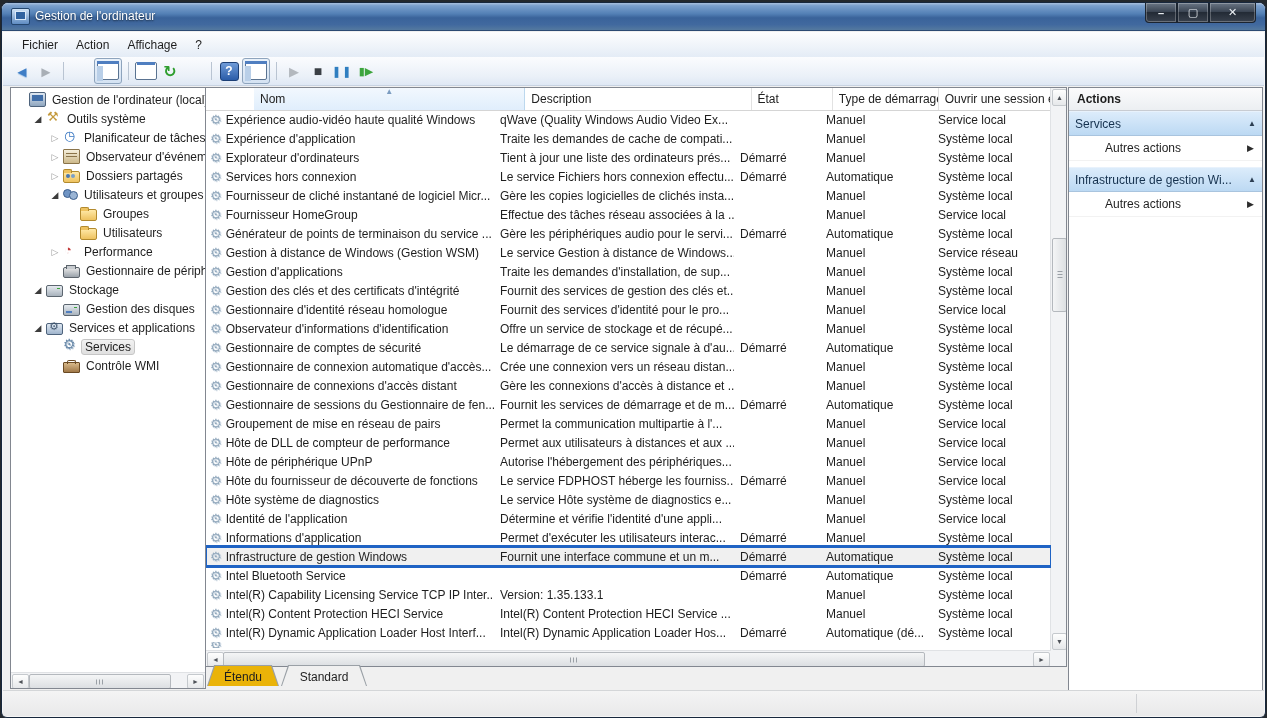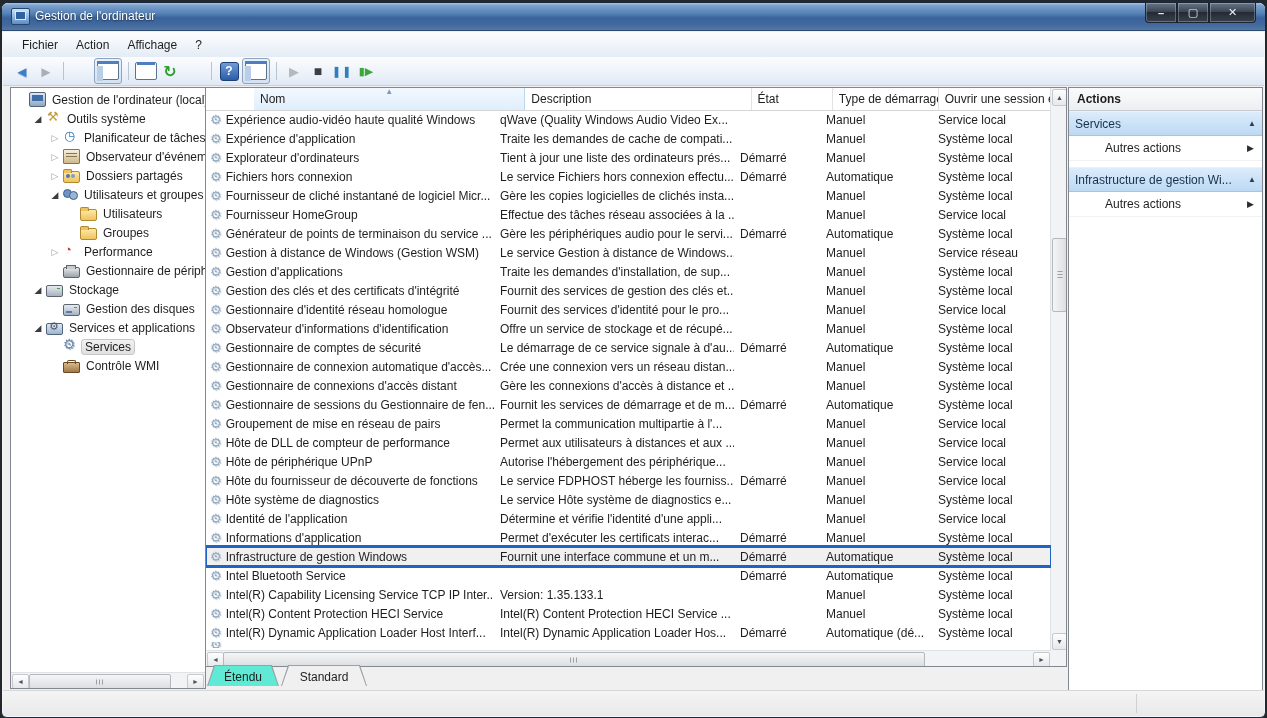--- a/index.html
+++ b/index.html
@@ -89,21 +89,21 @@
   .vscroll{position:absolute;right:0;top:0;width:15px;bottom:15px;background:#f2f3f5;border-left:1px solid #e0e2e5;}
   .vbtn{position:absolute;left:1px;width:13px;height:15px;background:linear-gradient(180deg,#fefefe,#e6e8ea);border:1px solid #c5c9cd;border-radius:2px;display:flex;align-items:center;justify-content:center;font-size:7px;color:#4e5258;}
   .vbtn.up{top:1px;} .vbtn.down{bottom:1px;}
   .vthumb{position:absolute;left:1px;width:13px;background:linear-gradient(90deg,#f4f5f6,#dcdfe2);border:1px solid #b4b8bd;border-radius:2px;}
   .corner{position:absolute;right:0;bottom:0;width:15px;height:15px;background:#f2f3f5;}
   
   .tabsbar{position:absolute;left:203px;top:662px;width:860px;height:24px;}
   .tab{position:absolute;top:0;height:21px;}
   .tab .outer{position:absolute;inset:0;background:#9aa0a6;clip-path:polygon(7px 0,calc(100% - 7px) 0,100% 100%,0 100%);}
   .tab .inner{position:absolute;left:1px;right:1px;top:1px;bottom:0;background:#f0f0f0;clip-path:polygon(7px 0,calc(100% - 7px) 0,100% 100%,0 100%);display:flex;align-items:center;justify-content:center;padding-top:1px;}
-  .tab.active .inner{background:#5eead4;}
+  .tab.active .inner{background:#eab308;}
   
   .actions-panel{left:1066px;top:84px;width:193px;height:602px;}
   .actions-title{position:absolute;left:0;top:0;right:0;height:23px;background:linear-gradient(180deg,#fbfbfc,#eceff2);border-bottom:1px solid #c8ccd2;font-weight:bold;padding:4px 0 0 8px;box-sizing:border-box;}
   .act-section{position:relative;height:23px;background:linear-gradient(180deg,#dcecfb,#bcd9f3);border-top:1px solid #e8f2fc;border-bottom:1px solid #a9c4de;display:flex;align-items:center;padding:0 6px;color:#15314e;}
   .act-section .lbl{flex:1;white-space:nowrap;overflow:hidden;}
   .act-caret{font-size:8px;color:#2c3e52;margin-left:4px;}
   .act-item{height:24px;display:flex;align-items:center;padding-left:36px;position:relative;border-bottom:1px solid #f2f2f2;}
   .act-item .arr{position:absolute;right:8px;font-size:9px;color:#2c2c2c;}
   .act-gap{height:6px;}
   
@@ -192,26 +192,26 @@
           <span class="t-label">Dossiers partagés</span>
         </div>
         <div class="tree-item" style="padding-left: 38px;">
           <span class="tw exp">◢</span>
           <span class="ti ti-users-groups"></span>
           <span class="t-label">Utilisateurs et groupes l</span>
         </div>
         <div class="tree-item" style="padding-left: 55px;">
           <span class="tw "></span>
           <span class="ti ti-folder"></span>
-          <span class="t-label">Utilisateurs</span>
+          <span class="t-label">Groupes</span>
         </div>
         <div class="tree-item" style="padding-left: 55px;">
           <span class="tw "></span>
           <span class="ti ti-folder"></span>
-          <span class="t-label">Groupes</span>
+          <span class="t-label">Utilisateurs</span>
         </div>
         <div class="tree-item" style="padding-left: 38px;">
           <span class="tw col">▷</span>
           <span class="ti ti-performance"></span>
           <span class="t-label">Performance</span>
         </div>
         <div class="tree-item" style="padding-left: 38px;">
           <span class="tw "></span>
           <span class="ti ti-device-manager"></span>
           <span class="t-label">Gestionnaire de périphé</span>
@@ -284,21 +284,21 @@
             <span>Explorateur d'ordinateurs</span>
           </div>
           <div class="lcell" style="width: 240px;">Tient à jour une liste des ordinateurs prés...</div>
           <div class="lcell" style="width: 86px;">Démarré</div>
           <div class="lcell" style="width: 112px;">Manuel</div>
           <div class="lcell" style="width: 119px;">Système local</div>
         </div>
         <div class="lrow">
           <div class="lcell name" style="width: 288px;">
             <span class="gear">⚙</span>
-            <span>Fichiers hors connexion</span>
+            <span>Services hors connexion</span>
           </div>
           <div class="lcell" style="width: 240px;">Le service Fichiers hors connexion effectu...</div>
           <div class="lcell" style="width: 86px;">Démarré</div>
           <div class="lcell" style="width: 112px;">Automatique</div>
           <div class="lcell" style="width: 119px;">Système local</div>
         </div>
         <div class="lrow">
           <div class="lcell name" style="width: 288px;">
             <span class="gear">⚙</span>
             <span>Fournisseur de cliché instantané de logiciel Micr...</span>
@@ -436,21 +436,21 @@
           <div class="lcell" style="width: 240px;">Permet aux utilisateurs à distances et aux ...</div>
           <div class="lcell" style="width: 86px;"></div>
           <div class="lcell" style="width: 112px;">Manuel</div>
           <div class="lcell" style="width: 119px;">Service local</div>
         </div>
         <div class="lrow">
           <div class="lcell name" style="width: 288px;">
             <span class="gear">⚙</span>
             <span>Hôte de périphérique UPnP</span>
           </div>
-          <div class="lcell" style="width: 240px;">Autorise l'hébergement des périphérique...</div>
+          <div class="lcell" style="width: 240px;">Autorise l'hébergement des périphériques...</div>
           <div class="lcell" style="width: 86px;"></div>
           <div class="lcell" style="width: 112px;">Manuel</div>
           <div class="lcell" style="width: 119px;">Service local</div>
         </div>
         <div class="lrow">
           <div class="lcell name" style="width: 288px;">
             <span class="gear">⚙</span>
             <span>Hôte du fournisseur de découverte de fonctions</span>
           </div>
           <div class="lcell" style="width: 240px;">Le service FDPHOST héberge les fourniss...</div>
@@ -476,21 +476,21 @@
           <div class="lcell" style="width: 240px;">Détermine et vérifie l'identité d'une appli...</div>
           <div class="lcell" style="width: 86px;"></div>
           <div class="lcell" style="width: 112px;">Manuel</div>
           <div class="lcell" style="width: 119px;">Service local</div>
         </div>
         <div class="lrow">
           <div class="lcell name" style="width: 288px;">
             <span class="gear">⚙</span>
             <span>Informations d'application</span>
           </div>
-          <div class="lcell" style="width: 240px;">Permet d'exécuter les certificats interac...</div>
+          <div class="lcell" style="width: 240px;">Permet d'exécuter les utilisateurs interac...</div>
           <div class="lcell" style="width: 86px;">Démarré</div>
           <div class="lcell" style="width: 112px;">Manuel</div>
           <div class="lcell" style="width: 119px;">Système local</div>
         </div>
         <div class="lrow hl">
           <div class="lcell name" style="width: 288px;">
             <span class="gear">⚙</span>
             <span>Infrastructure de gestion Windows</span>
           </div>
           <div class="lcell" style="width: 240px;">Fournit une interface commune et un m...</div>

